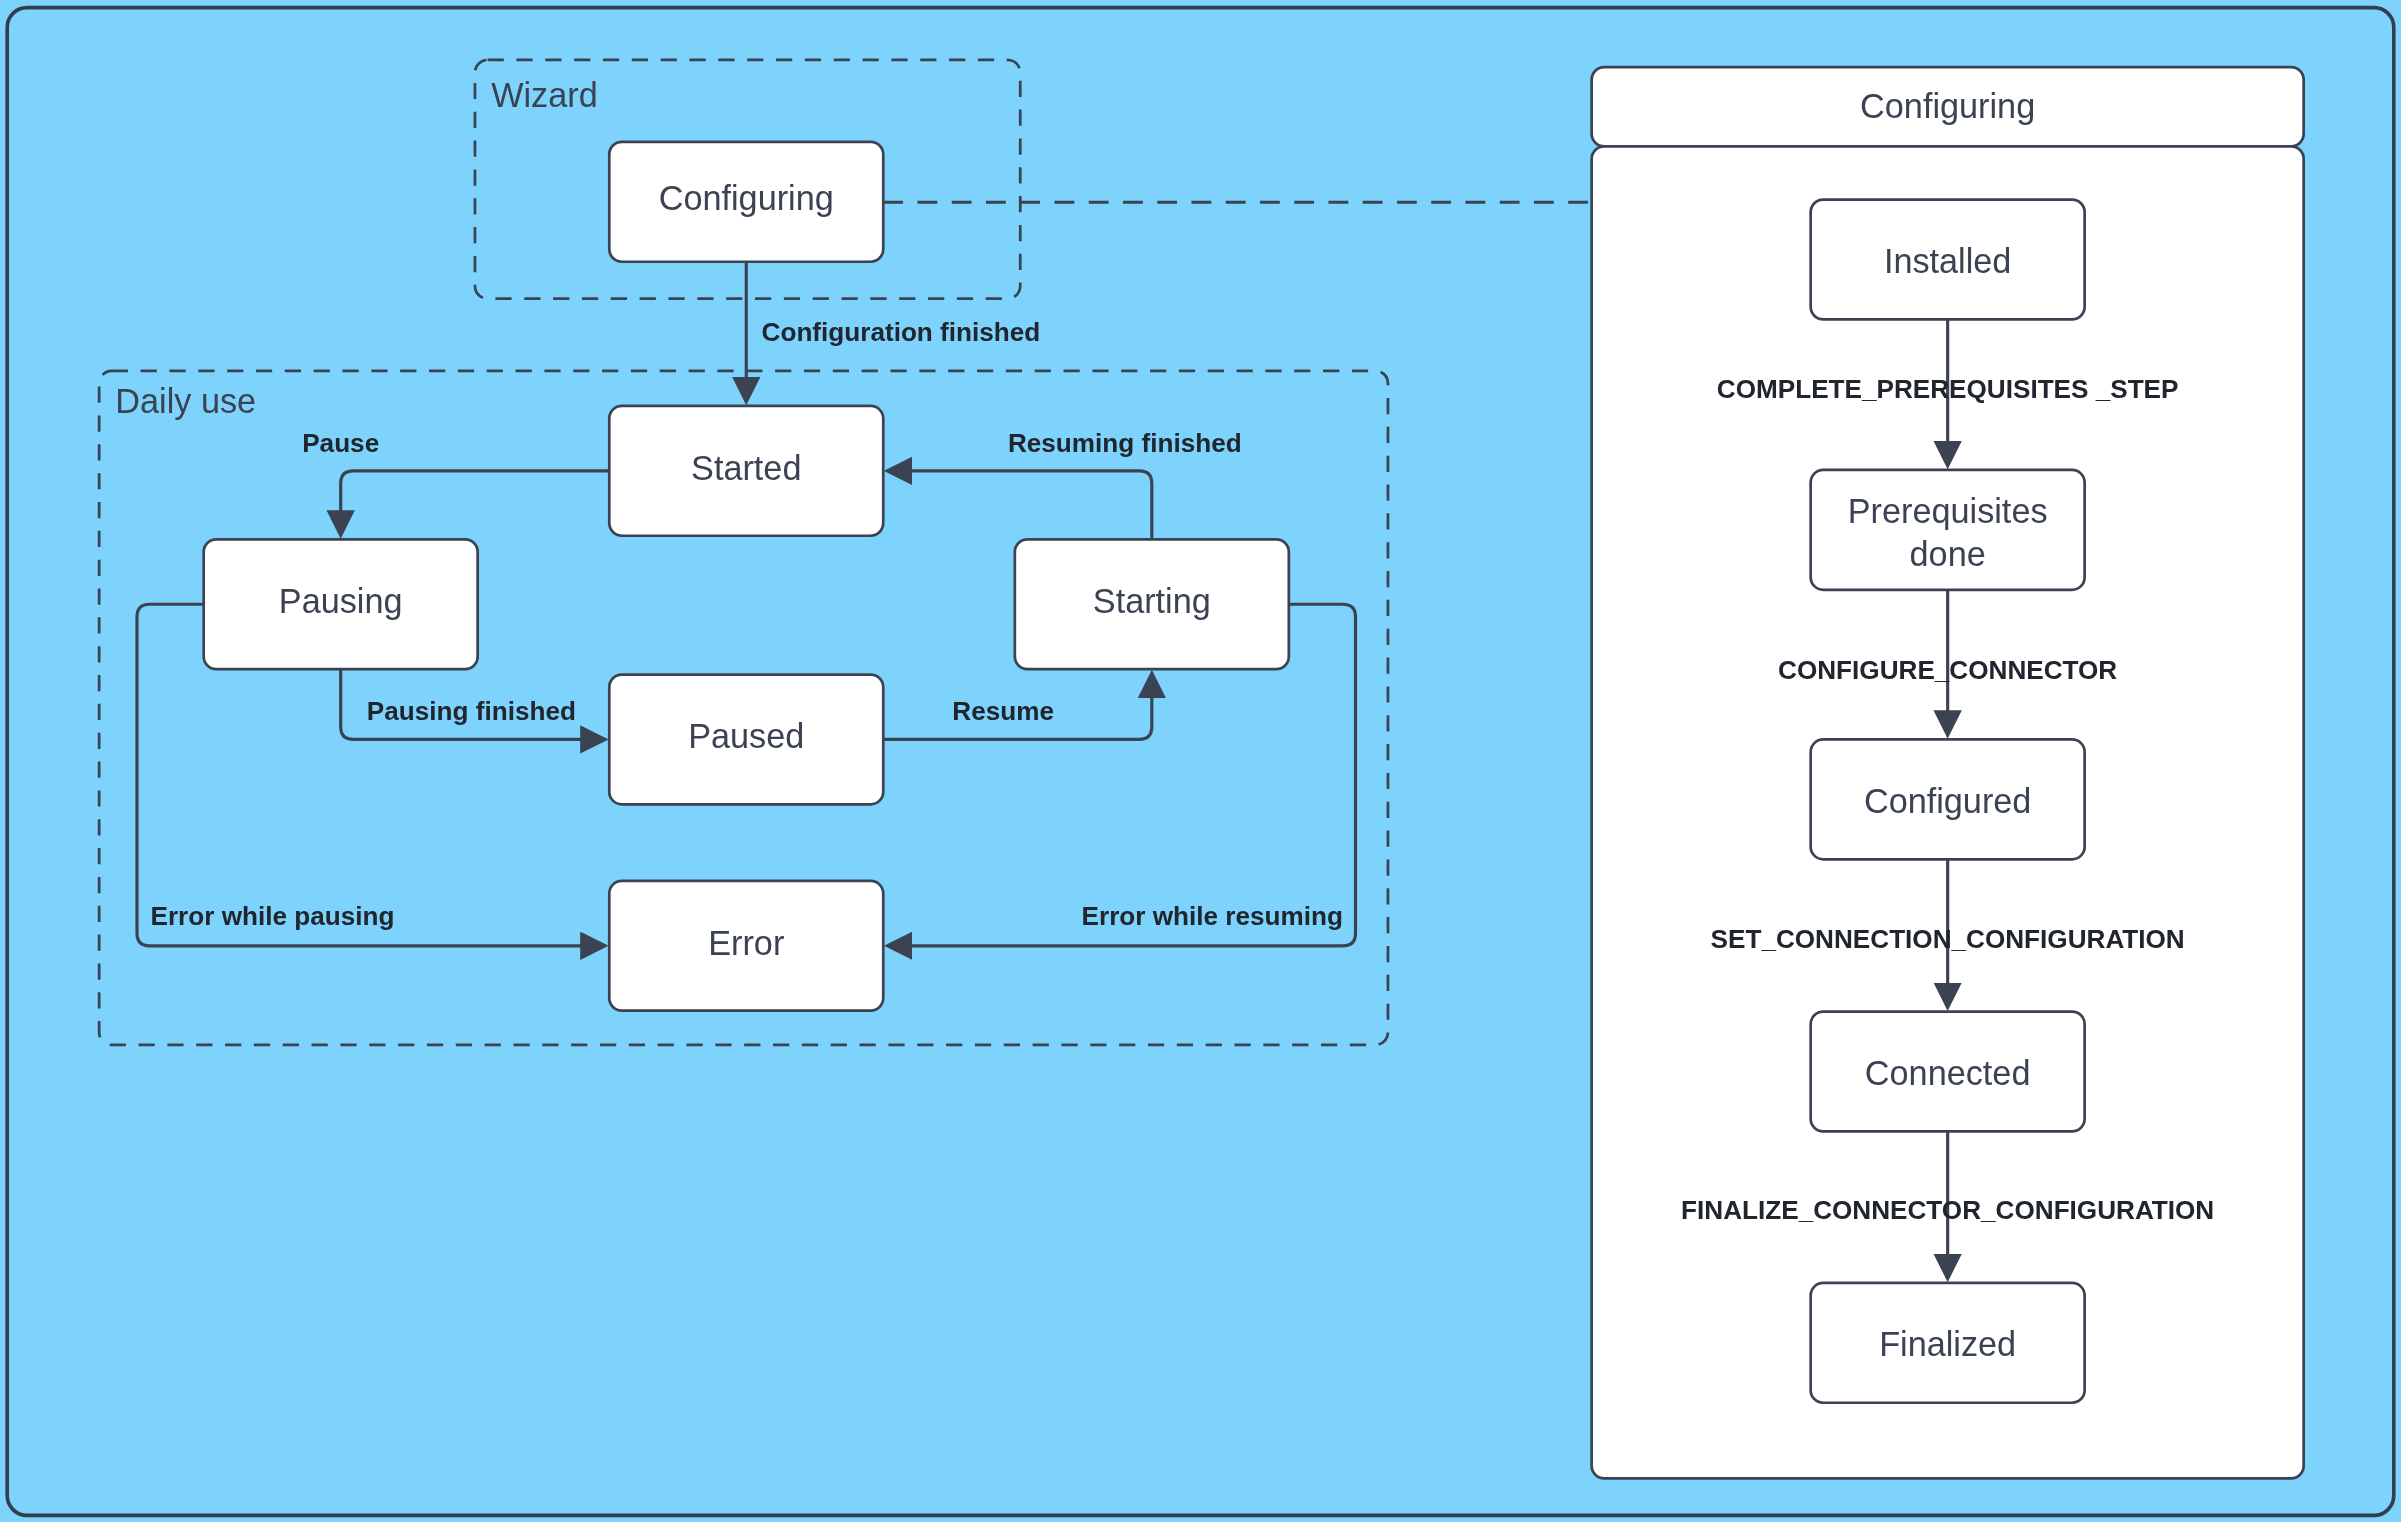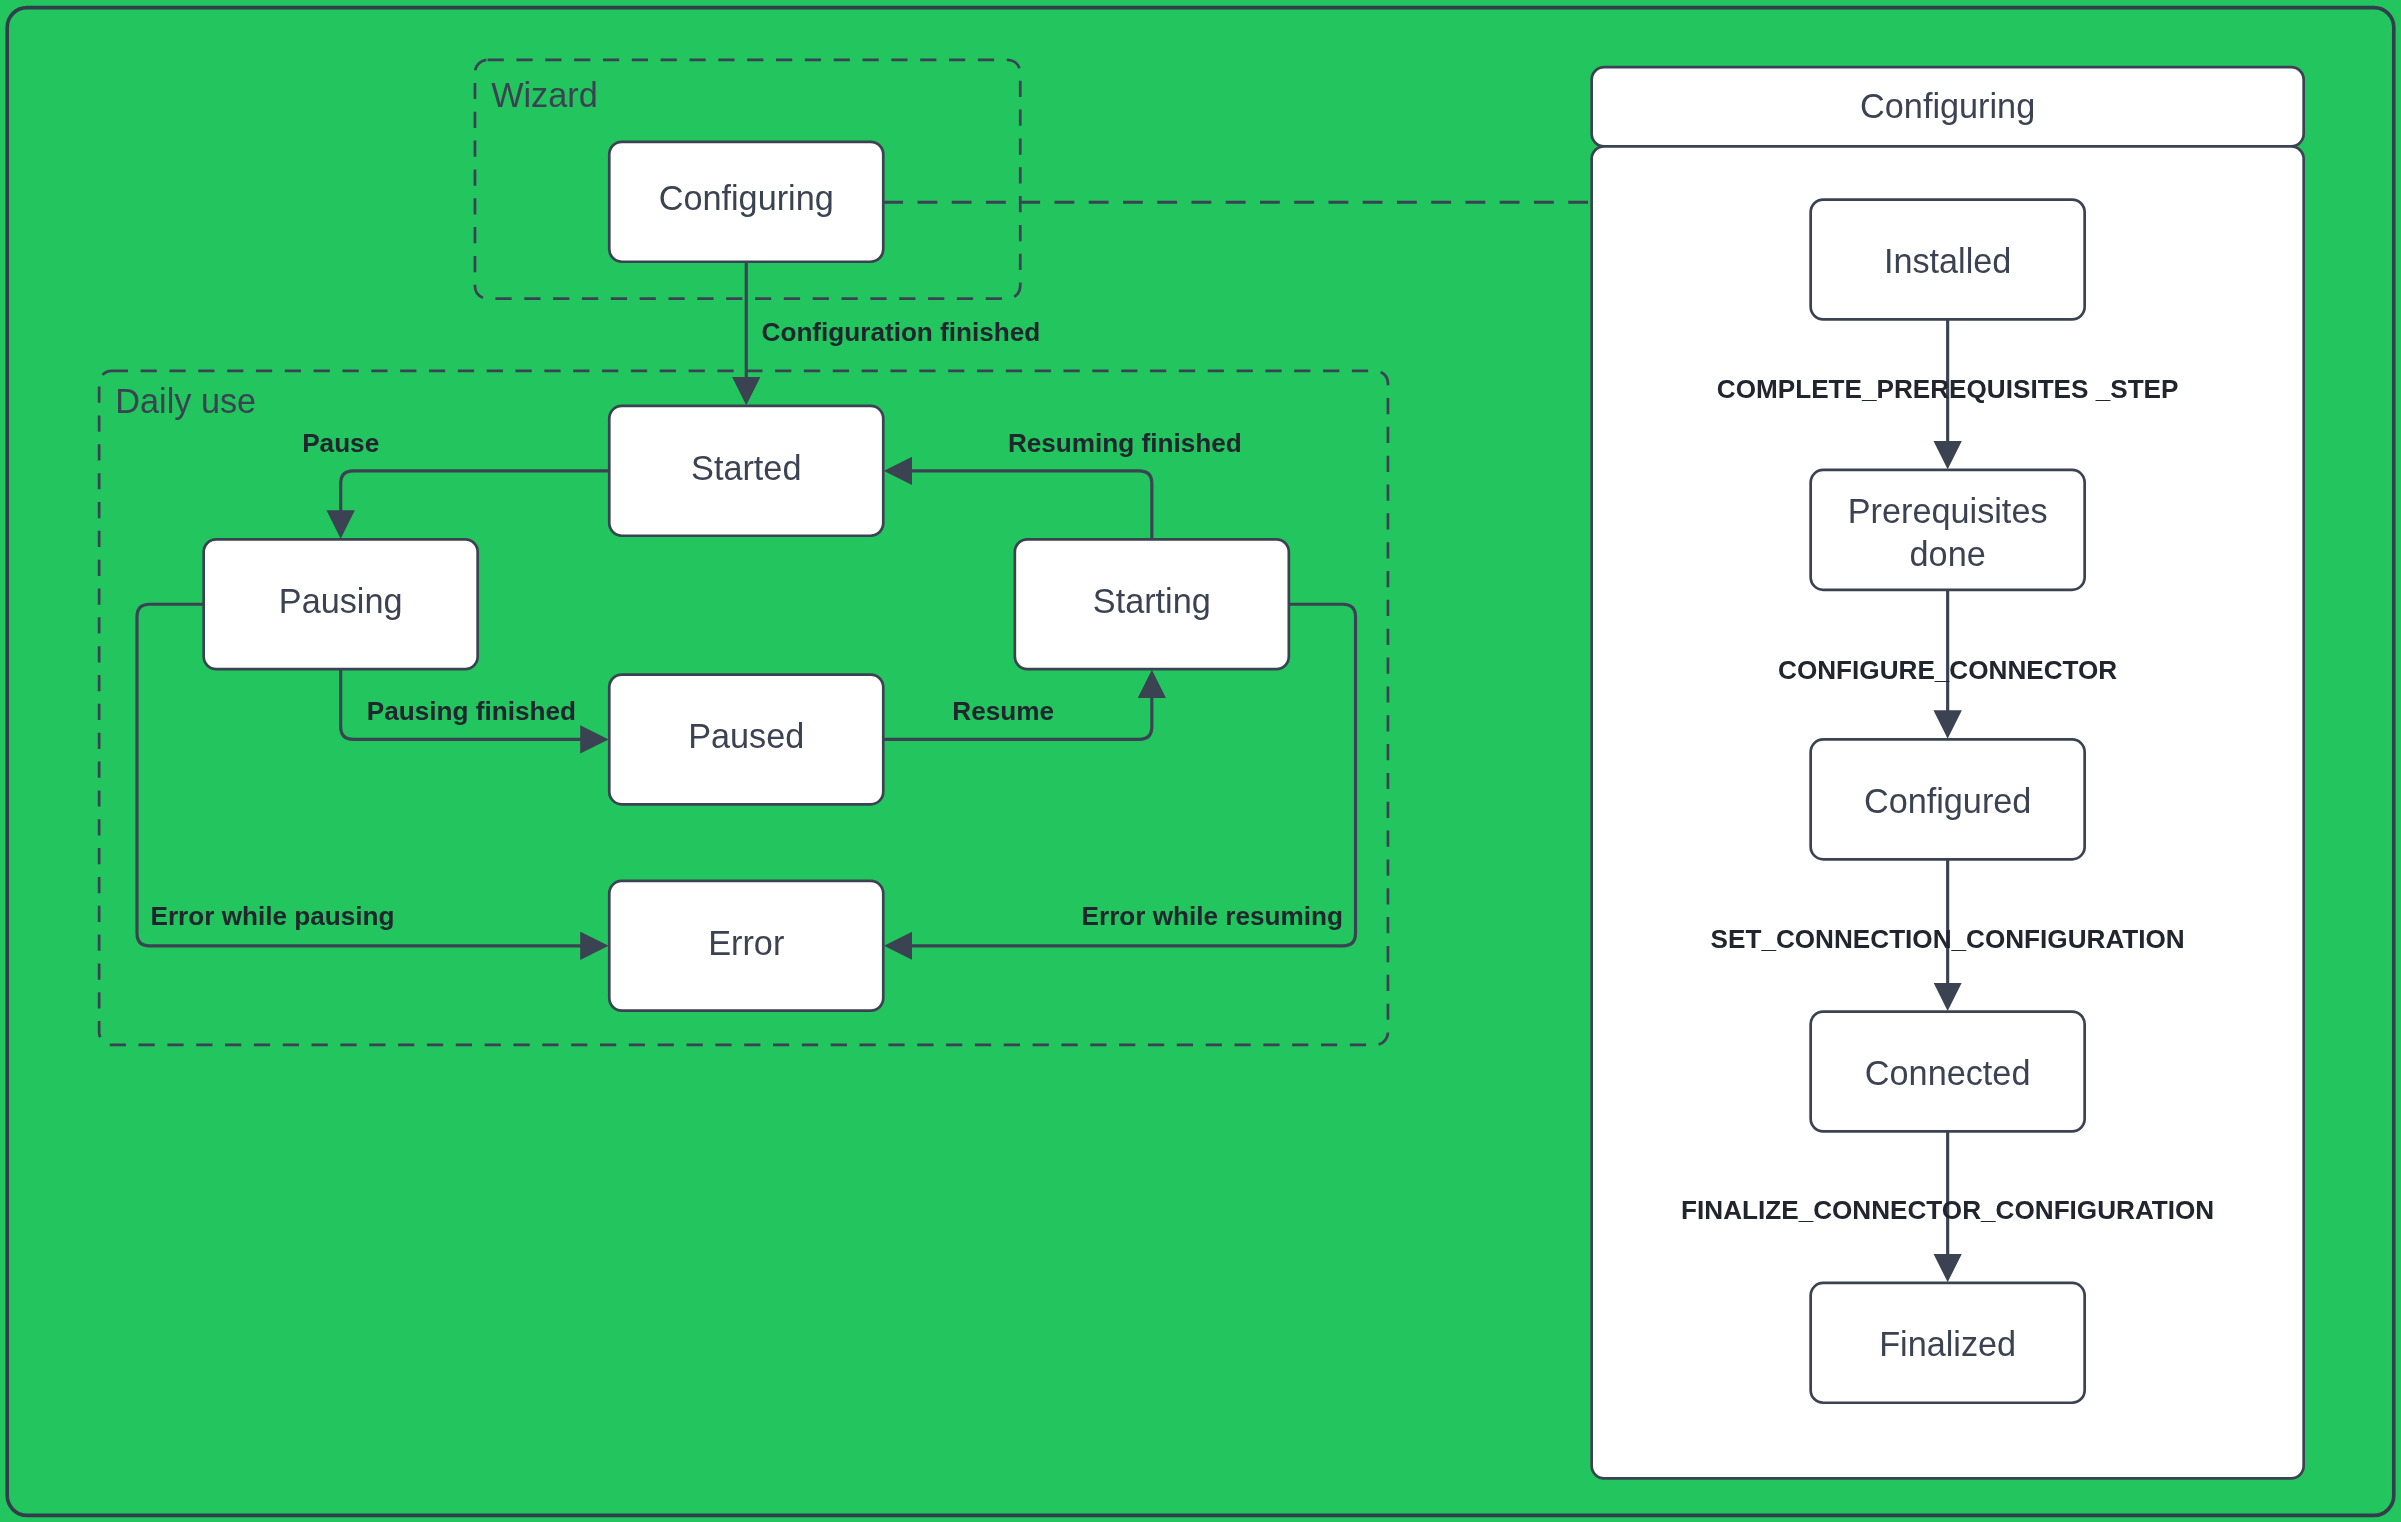--- a/index.html
+++ b/index.html
@@ -4,21 +4,21 @@
 <style>
   html, body {
     margin: 0;
     padding: 0;
     background: #ffffff;
   }
   #stage {
     position: relative;
     width: 2401px;
     height: 1523px;
-    background: #22c55e;
+    background: #7dd3fc;
     font-family: "Liberation Sans", sans-serif;
   }
   svg#diagram {
     position: absolute;
     inset: 0;
     width: 2401px;
     height: 1523px;
     display: block;
   }
   .node-rect {

